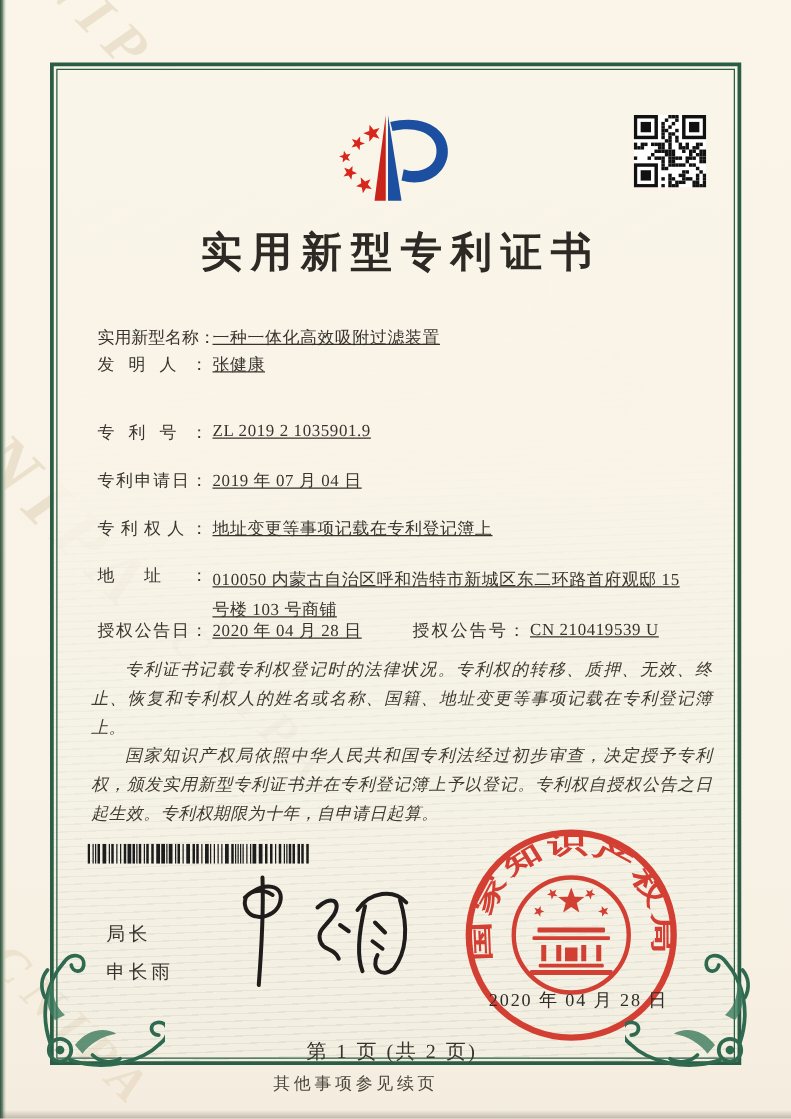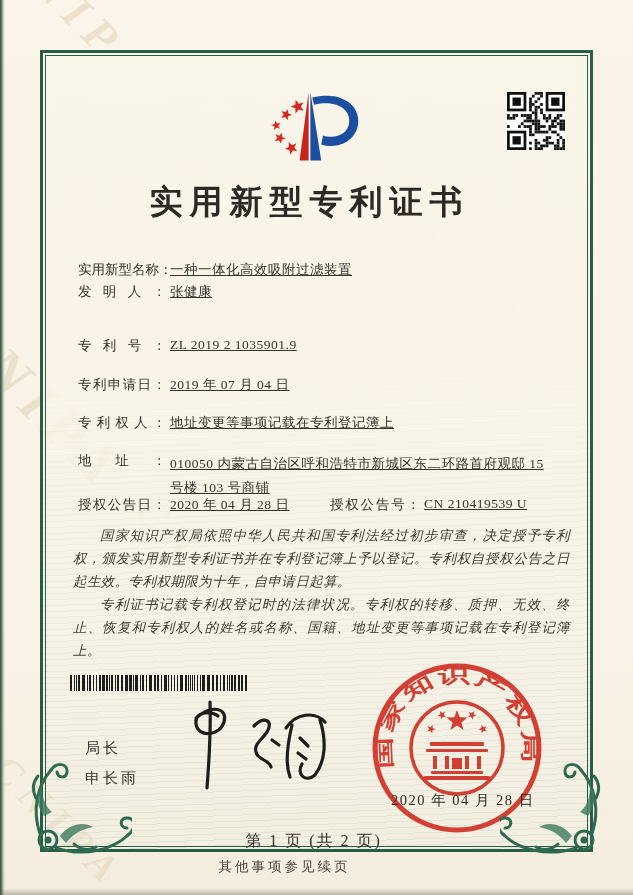--- a/index.html
+++ b/index.html
@@ -19,21 +19,21 @@
   .frame{position:absolute;left:40px;top:50px;width:547px;height:796px;
          border:3px solid #2a5c46;z-index:2;
          background:
            linear-gradient(180deg,rgba(250,245,233,1) 0%,rgba(249,244,231,.95) 38%,rgba(242,242,229,.6) 66%,rgba(232,237,223,.18) 100%),
            repeating-linear-gradient(178deg,rgba(130,155,130,.17) 0 1px,rgba(255,255,255,0) 1px 6px);}
   .frame-inner{position:absolute;inset:2px;border:1px solid #2a5c46;}
 
   .cert-no{position:absolute;left:76px;top:82px;font-size:13.5px;letter-spacing:2px;z-index:3;}
   .logo{position:absolute;left:260px;top:86px;z-index:3;}
   .qr{position:absolute;left:507px;top:92px;z-index:3;}
-  .title{position:absolute;left:36px;top:180px;width:547px;text-align:center;
+  .title{position:absolute;left:47px;top:180px;width:547px;text-align:center;
          font-size:33px;font-weight:700;letter-spacing:7px;color:#2d2a26;z-index:3;}
 
   .fields{position:absolute;left:78px;top:255px;width:490px;z-index:3;font-size:13.5px;}
   .frow{display:flex;align-items:flex-start;position:absolute;left:0;}
   .flabel{width:88px;flex:0 0 88px;text-align:justify;text-align-last:justify;white-space:nowrap;overflow:visible;}
   .fvalue{margin-left:4px;letter-spacing:.5px;text-decoration:underline;}
   .addr .fvalue{width:382px;line-height:1.75;}
 
   .body-text{position:absolute;left:73px;top:524px;width:497px;z-index:3;
              font-size:13.5px;font-style:italic;line-height:23px;letter-spacing:.4px;
@@ -254,22 +254,22 @@
       <span class="flabel">授权公告日：</span>
       <span class="fvalue">2020 年 04 月 28 日</span>
     </div>
     <div class="frow" style="top:241px;left:252px;">
       <span class="flabel" style="flex-basis:90px;width:90px;">授权公告号：</span>
       <span class="fvalue">CN 210419539 U</span>
     </div>
   </div>
 
   <div class="body-text">
+    <p>专利证书记载专利权登记时的法律状况。专利权的转移、质押、无效、终止、恢复和专利权人的姓名或名称、国籍、地址变更等事项记载在专利登记簿上。</p>
     <p>国家知识产权局依照中华人民共和国专利法经过初步审查，决定授予专利权，颁发实用新型专利证书并在专利登记簿上予以登记。专利权自授权公告之日起生效。专利权期限为十年，自申请日起算。</p>
-    <p>专利证书记载专利权登记时的法律状况。专利权的转移、质押、无效、终止、恢复和专利权人的姓名或名称、国籍、地址变更等事项记载在专利登记簿上。</p>
   </div>
 
   <svg class="barcode" id="barcode-svg" width="182" height="16" viewBox="0 0 182 16">
       <rect x="0" y="0" width="2" height="16" fill="#1d1d1d"></rect>
       <rect x="4" y="0" width="1" height="16" fill="#1d1d1d"></rect>
       <rect x="6" y="0" width="1" height="16" fill="#1d1d1d"></rect>
       <rect x="8" y="0" width="2" height="16" fill="#1d1d1d"></rect>
       <rect x="12" y="0" width="3" height="16" fill="#1d1d1d"></rect>
       <rect x="17" y="0" width="1" height="16" fill="#1d1d1d"></rect>
       <rect x="19" y="0" width="2" height="16" fill="#1d1d1d"></rect>

